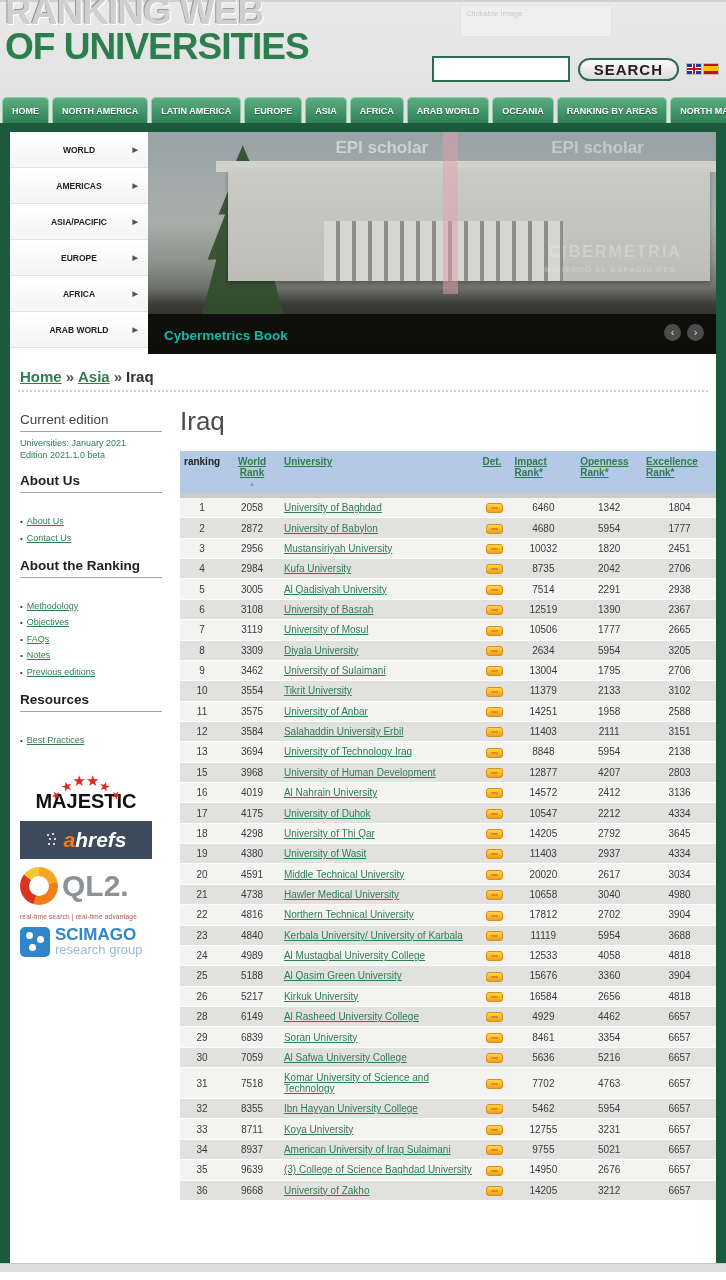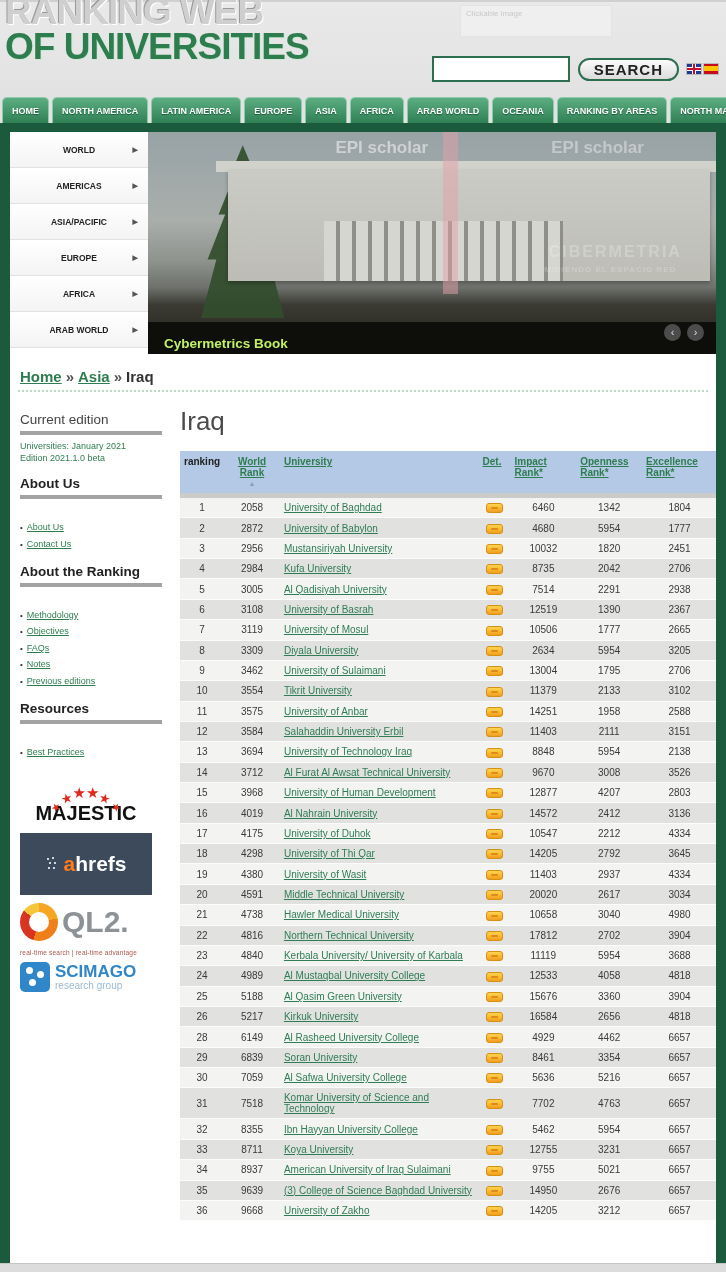--- a/index.html
+++ b/index.html
@@ -57,37 +57,37 @@
                background:repeating-linear-gradient(90deg,#d6d6d0 0 12px,#8f8f88 12px 16px); }
   .building-roof { position:absolute; left:12%; right:0; top:13%; height:5%; background:#d2d2cc; }
   .tree { position:absolute; left:7%; top:6%; width:110px; height:78%;
           background:#324d2c; clip-path:polygon(50% 0,62% 18%,58% 18%,72% 40%,66% 40%,82% 66%,74% 66%,88% 100%,12% 100%,26% 66%,18% 66%,34% 40%,28% 40%,42% 18%,38% 18%); opacity:.92; }
   .stripe-pink { position:absolute; left:52%; top:0; bottom:27%; width:15px; background:rgba(228,160,170,.5); }
   .wm { position:absolute; font-weight:bold; pointer-events:none; }
   .wm-epi1 { top:6px; left:33%; font-size:17px; color:rgba(245,245,245,.55); }
   .wm-epi2 { top:6px; left:71%; font-size:17px; color:rgba(245,245,245,.45); }
   .wm-ciber { top:50%; right:6%; font-size:16px; letter-spacing:2px; color:rgba(240,240,240,.32); }
   .wm-ciber-sub { top:60%; right:7%; font-size:8px; letter-spacing:1px; color:rgba(240,240,240,.28);margin-left:6px; }
-  .caption-bar { position:absolute; left:0; right:0; bottom:0; height:32px; background:rgba(12,12,9,.93);
-                 color:#bef264; font-size:13.5px; font-weight:bold; line-height:44px; padding-left:16px; }
+  .caption-bar { position:absolute; left:0; right:0; bottom:0; height:40px; background:rgba(12,12,9,.93);
+                 color:#14b8a6; font-size:13.5px; font-weight:bold; line-height:44px; padding-left:16px; }
   .carousel { position:absolute; right:12px; bottom:13px; display:flex; gap:6px; }
   .carousel-btn { width:17px; height:17px; border-radius:50%; background:#4c4c4c; color:#ddd; border:none;
                   font-size:11px; line-height:15px; text-align:center; cursor:pointer; padding:0; font-family:inherit; }
 
   
   .content { padding:10px 0 0 0; }
   .breadcrumb { font-size:15px; font-weight:bold; margin:4px 0 5px 10px; color:#333; }
   .breadcrumb a { color:#2e7d4f; text-decoration:underline; cursor:pointer; }
   .breadcrumb .sep { color:#555; margin:0 4px; }
   .dotted-hr { border:none; border-top:2px dotted #bcd8c6; margin:5px 8px 8px 8px; }
 
   .columns { display:flex; align-items:flex-start; }
   .sidebar { width:156px; padding:0 4px 0 10px; flex-shrink:0; }
   .side-heading { font-size:13.5px; font-weight:bold; color:#222; margin:12px 0 2px 0;
-                  border-bottom:4px solid #a3a3a3; padding-bottom:4px; }
+                  border-bottom:1px solid #a3a3a3; padding-bottom:4px; }
   .side-heading.regular { font-weight:normal; color:#444; }
   .side-lines { margin-top:5px; }
   .side-line { font-size:9px; color:#2e7d4f; line-height:1.35; }
   .side-links { list-style:none; margin-top:20px; }
   .side-links li { font-size:9px; line-height:1.8; }
   .side-links .bullet { color:#333; font-size:8px; margin-right:4px; }
   .side-links a { color:#2e7d4f; text-decoration:underline; cursor:pointer; }
 
   
   .logos { margin-top:16px; width:132px; }
@@ -95,39 +95,39 @@
   .majestic { text-align:center; }
   .majestic .stars { display:flex; justify-content:center; align-items:flex-end; height:26px; }
   .majestic .stars span { color:#e02a20; }
   .majestic .stars span:nth-child(1){ font-size:11px; transform:translateY(12px) rotate(-30deg); }
   .majestic .stars span:nth-child(2){ font-size:13px; transform:translateY(4px) rotate(-15deg); }
   .majestic .stars span:nth-child(3){ font-size:15px; transform:translateY(0); }
   .majestic .stars span:nth-child(4){ font-size:15px; transform:translateY(0); }
   .majestic .stars span:nth-child(5){ font-size:13px; transform:translateY(4px) rotate(15deg); }
   .majestic .stars span:nth-child(6){ font-size:11px; transform:translateY(12px) rotate(30deg); }
   .majestic .word { font-size:20px; font-weight:bold; color:#111; letter-spacing:0; }
-  .ahrefs-box { background:#3c4a5c; height:62px; display:flex; align-items:center; justify-content:center; gap:5px; }
+  .ahrefs-box { background:#3c4a5c; height:38px; display:flex; align-items:center; justify-content:center; gap:5px;font-style:italic; }
   .ahrefs-hand { width:13px; height:17px;
       background:radial-gradient(circle 1.5px at 3px 3px,#cfd6de 98%,transparent), radial-gradient(circle 1.5px at 8px 2px,#cfd6de 98%,transparent),
                  radial-gradient(circle 1.5px at 5px 7px,#cfd6de 98%,transparent), radial-gradient(circle 1.5px at 10px 7px,#cfd6de 98%,transparent),
                  radial-gradient(circle 1.5px at 4px 12px,#cfd6de 98%,transparent), radial-gradient(circle 1.5px at 9px 12px,#cfd6de 98%,transparent); }
   .ahrefs-text { font-size:21px; font-weight:bold; color:#fff; }
   .ahrefs-text .a { color:#ff7a1a; }
   .ql2 { display:flex; align-items:center; gap:4px; }
   .ql2-icon { width:38px; height:38px; border-radius:50%;
               background:conic-gradient(#f5a623 0 22%, #f07f1a 22% 55%, #d8341f 55% 85%, #f5c53a 85% 100%); position:relative; }
   .ql2-icon::after { content:""; position:absolute; left:9px; top:9px; width:20px; height:20px; border-radius:50%; background:#fff; }
   .ql2-text { font-size:30px; font-weight:bold; color:#8d9296; }
   .ql2-tagline { font-size:6.5px; color:#a8544a; margin-top:1px; letter-spacing:.2px; }
   .scimago { display:flex; align-items:center; gap:5px; margin-top:6px; }
   .scimago-icon { width:30px; height:30px; border-radius:5px; background:#2f86c8; position:relative; }
   .scimago-icon::after { content:""; position:absolute; left:6px; top:5px; width:7px; height:7px; border-radius:50%; background:#fff;
       box-shadow:11px 4px 0 #fff, 3px 12px 0 #fff; }
   .scimago-name { font-size:17px; font-weight:bold; color:#2f86c8; line-height:1; }
-  .scimago-sub { font-size:10px; color:#9bb9cf; line-height:1.1; }
+  .scimago-sub { font-size:13px; color:#9bb9cf; line-height:1.1; }
 
   
   .main { flex:1; padding:2px 6px 0 14px; }
   .page-title { font-size:26px; font-weight:normal; color:#4a4a4a; margin:4px 0 14px 0; }
   table.rank-table { border-collapse:collapse; width:537px; font-size:10px; }
   .rank-table thead th { background:#b4c9e6; padding:5px 4px 6px 4px; text-align:left; vertical-align:top;
                          font-size:10px; border-bottom:5px solid #cbcbc9; }
   .rank-table thead th.c { text-align:center; }
   .rank-table thead th .th-link { color:#2e7d4f; font-weight:bold; text-decoration:underline; cursor:pointer; }
   .rank-table thead th .plain { color:#222; font-weight:bold; }
@@ -418,29 +418,20 @@
               <tr>
                 <td class="td-c">13</td>
                 <td class="td-c">3694</td>
                 <td><a class="univ-link">University of Technology Iraq</a></td>
                 <td class="td-c"><span class="det-icon"></span></td>
                 <td class="td-c">8848</td>
                 <td class="td-c">5954</td>
                 <td class="td-c">2138</td>
               </tr>
               <tr>
-                <td class="td-c">14</td>
-                <td class="td-c">3712</td>
-                <td><a class="univ-link">Al Furat Al Awsat Technical University</a></td>
-                <td class="td-c"><span class="det-icon"></span></td>
-                <td class="td-c">9670</td>
-                <td class="td-c">3008</td>
-                <td class="td-c">3526</td>
-              </tr>
-              <tr>
                 <td class="td-c">15</td>
                 <td class="td-c">3968</td>
                 <td><a class="univ-link">University of Human Development</a></td>
                 <td class="td-c"><span class="det-icon"></span></td>
                 <td class="td-c">12877</td>
                 <td class="td-c">4207</td>
                 <td class="td-c">2803</td>
               </tr>
               <tr>
                 <td class="td-c">16</td>

